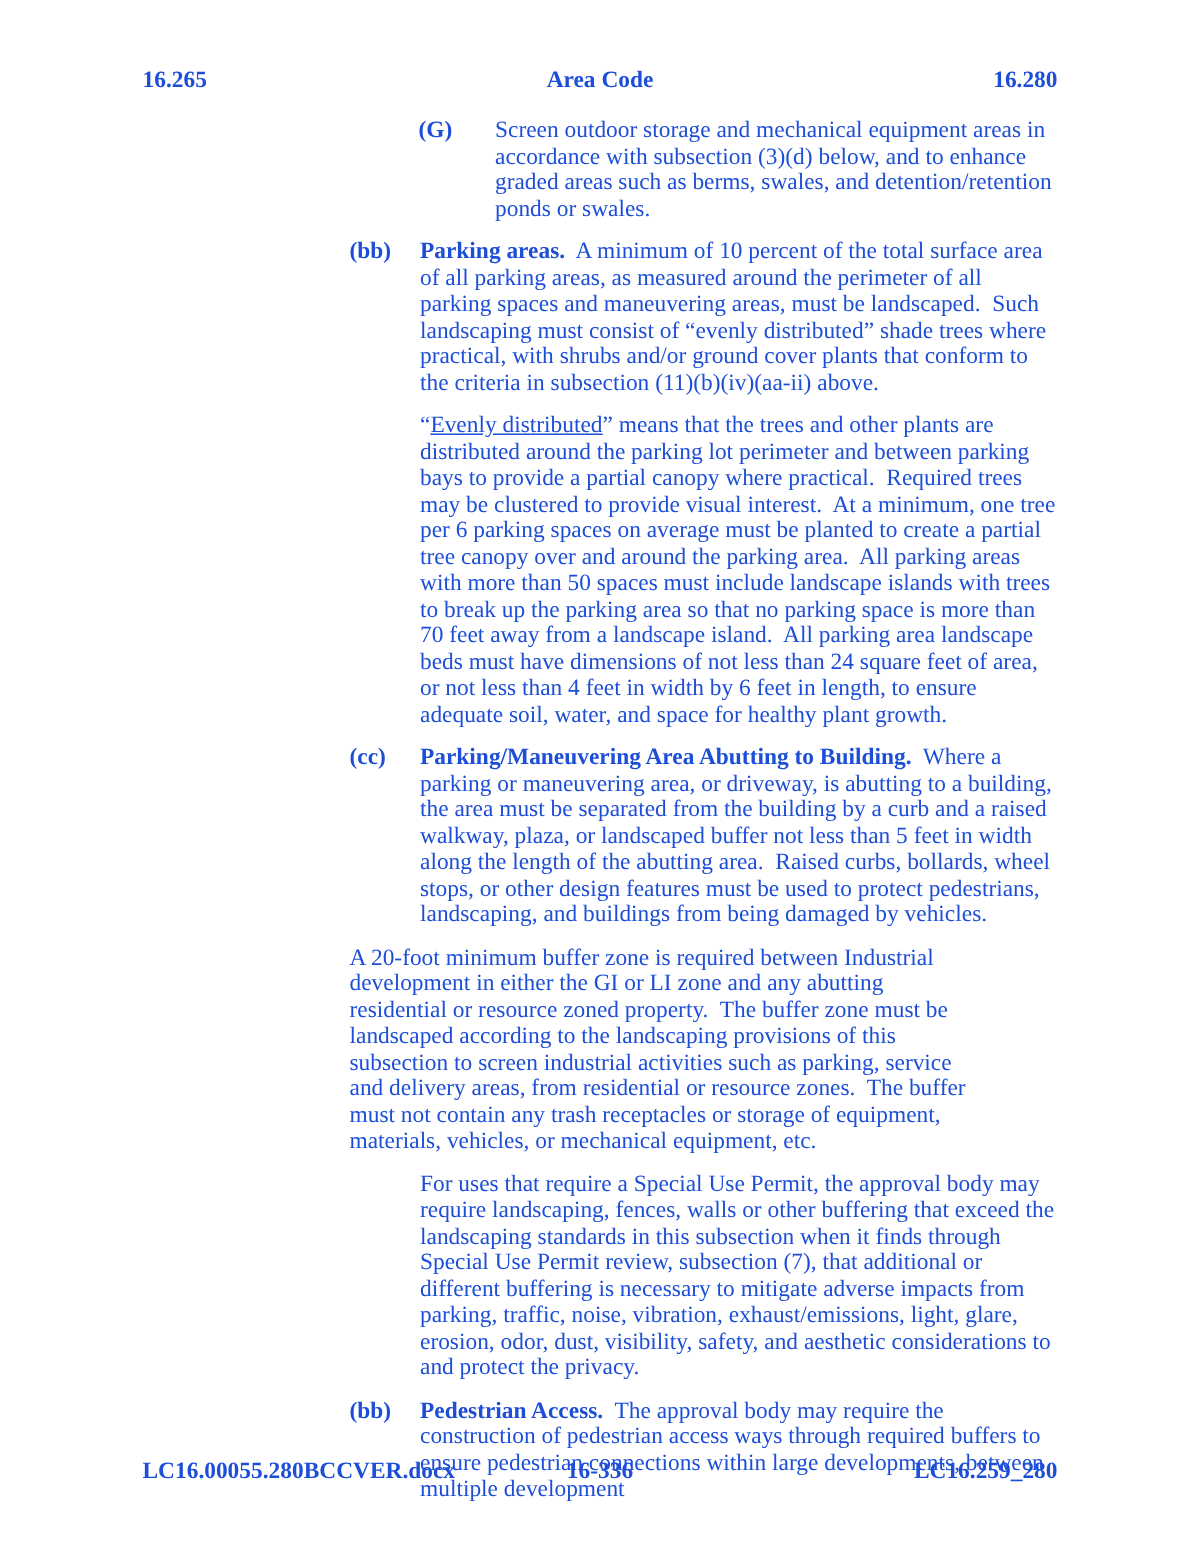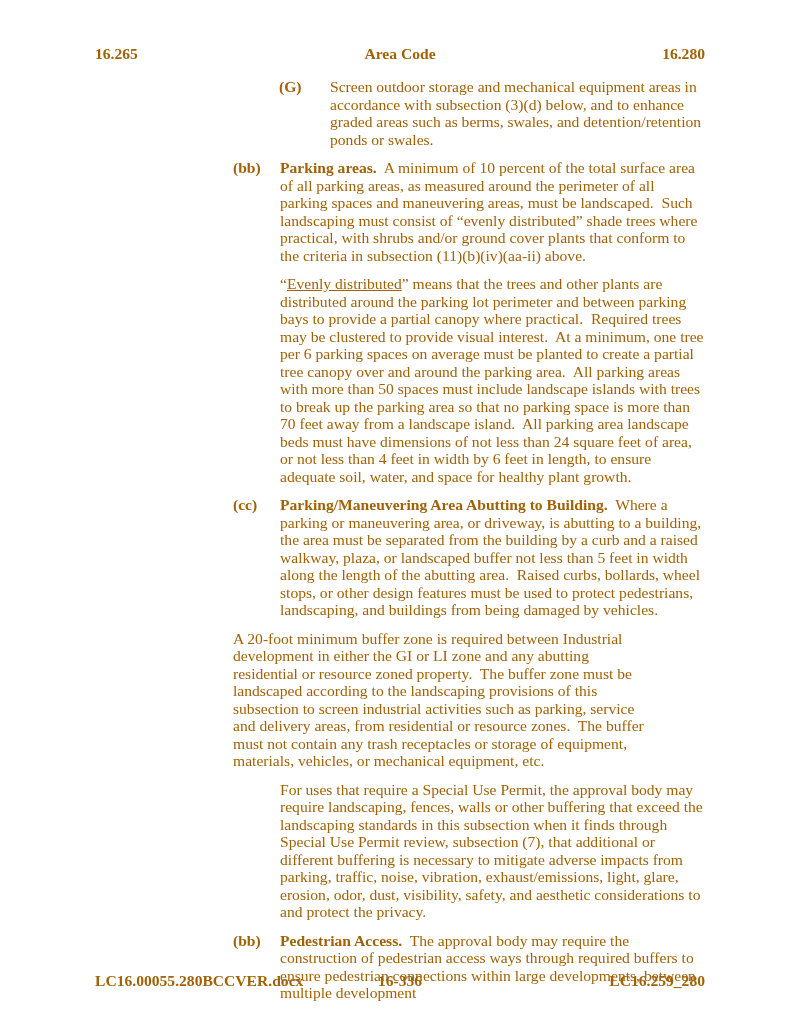--- a/index.html
+++ b/index.html
@@ -5,21 +5,21 @@
   html, body {
     margin: 0;
     padding: 0;
     background: #ffffff;
   }
   .page {
     position: relative;
     width: 800px;
     height: 1035px;
     background: #ffffff;
-    color: #a16207;
+    color: #1d4ed8;
     font-family: "Liberation Serif", "DejaVu Serif", serif;
     font-size: 15.6px;
     line-height: 17.5px;
     overflow: hidden;
   }
   .running-header, .running-footer {
     position: absolute;
     left: 95px;
     right: 95px;
     display: flex;

